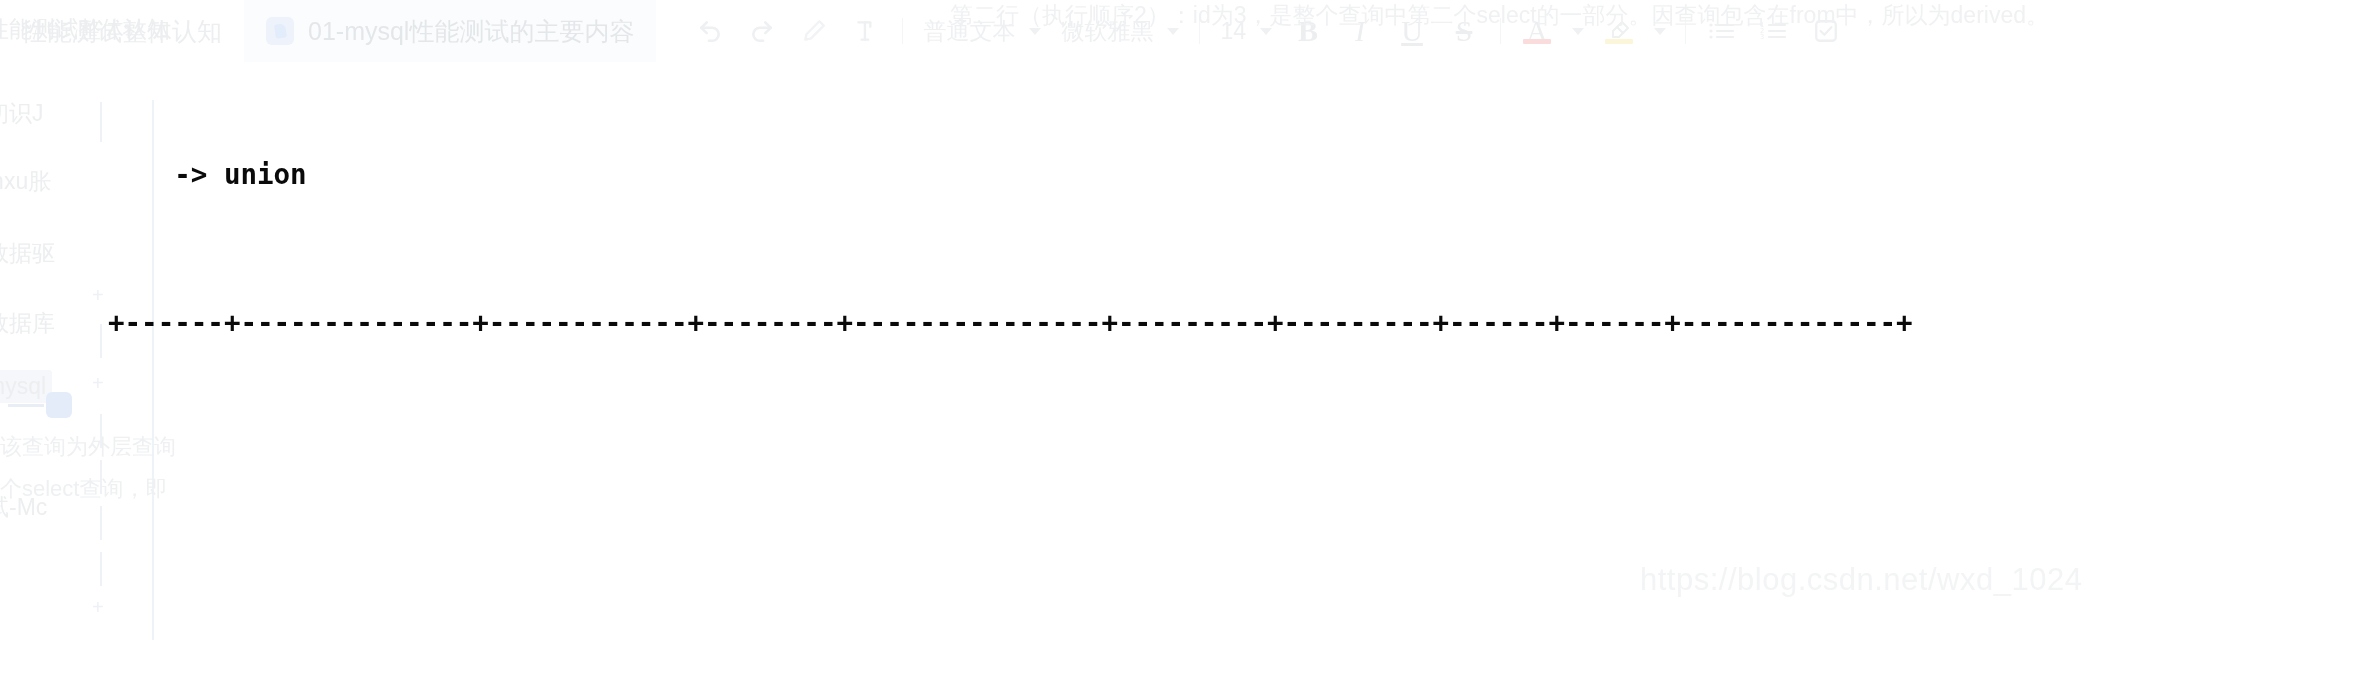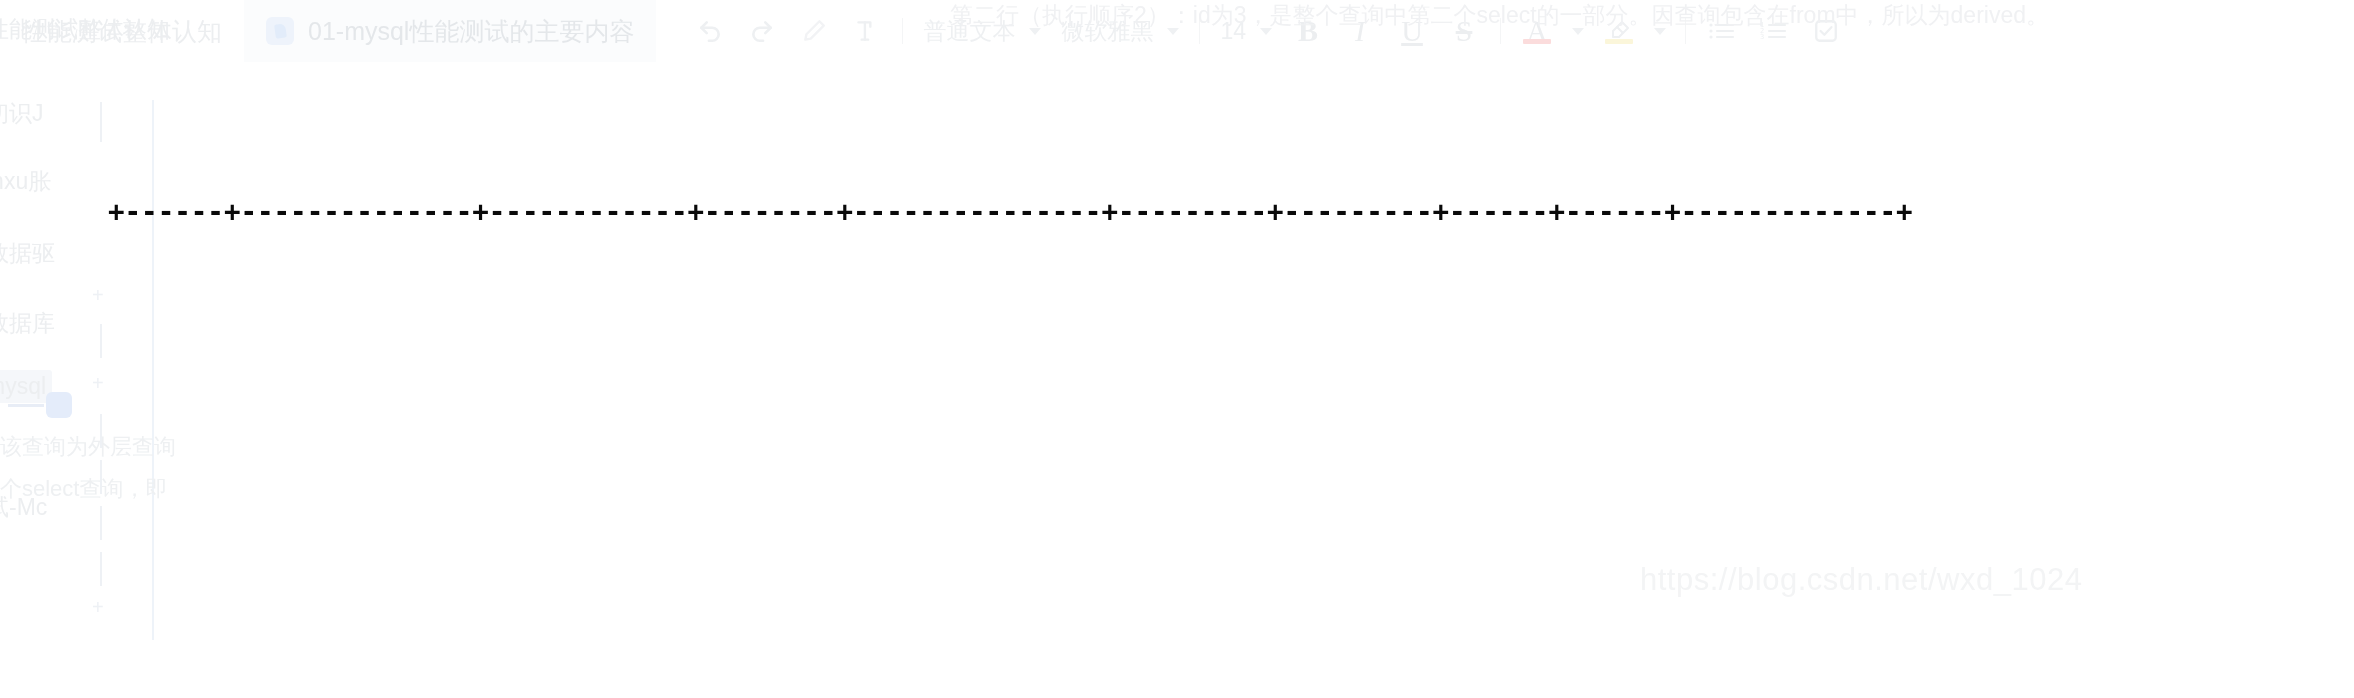--- a/index.html
+++ b/index.html
@@ -366,20 +366,21 @@
 
   <div class="right-note" style="top:370px">该查询为外层查询</div>
   <div class="right-note" style="top:412px">个select查询，即</div>
 </div>
 
 <div class="bottom-note bg-layer">第二行（执行顺序2）：id为3，是整个查询中第二个select的一部分。因查询包含在from中，所以为derived。</div>
 
 <div class="watermark bg-layer">https://blog.csdn.net/wxd_1024</div>
 
 <div class="console">
+  <span class="line">    -&gt; union</span>
 
   <span class="rule">+------+--------------+------------+--------+---------------+---------+---------+------+------+-------------+</span>
   
   
 
   
   
   
   
   

